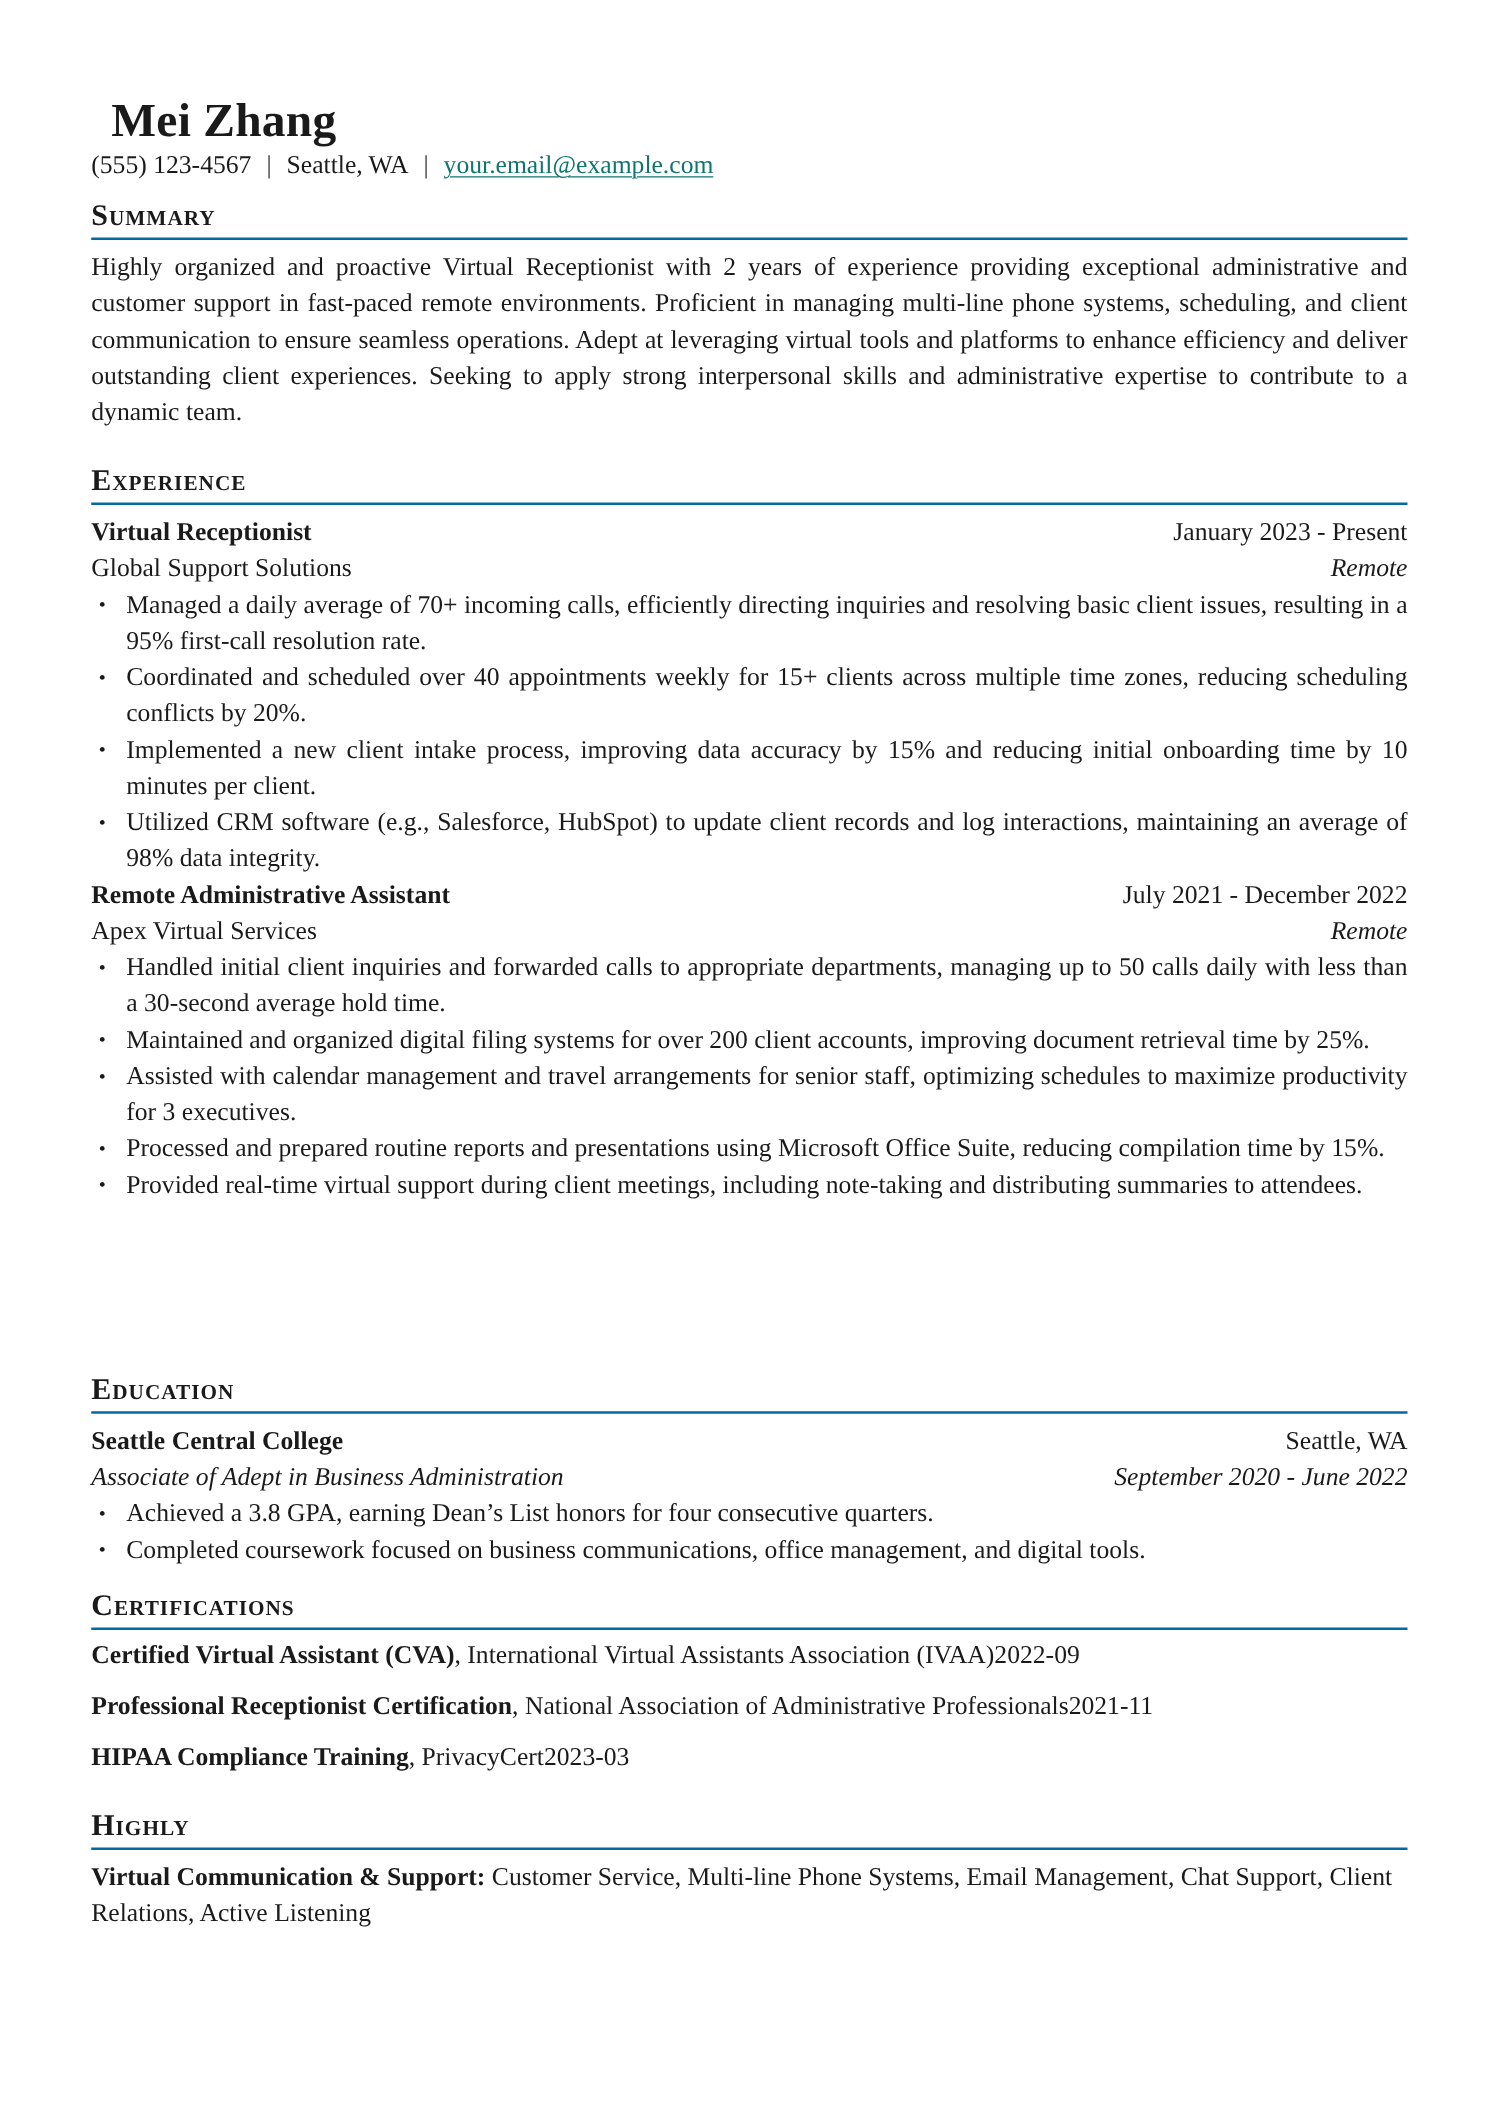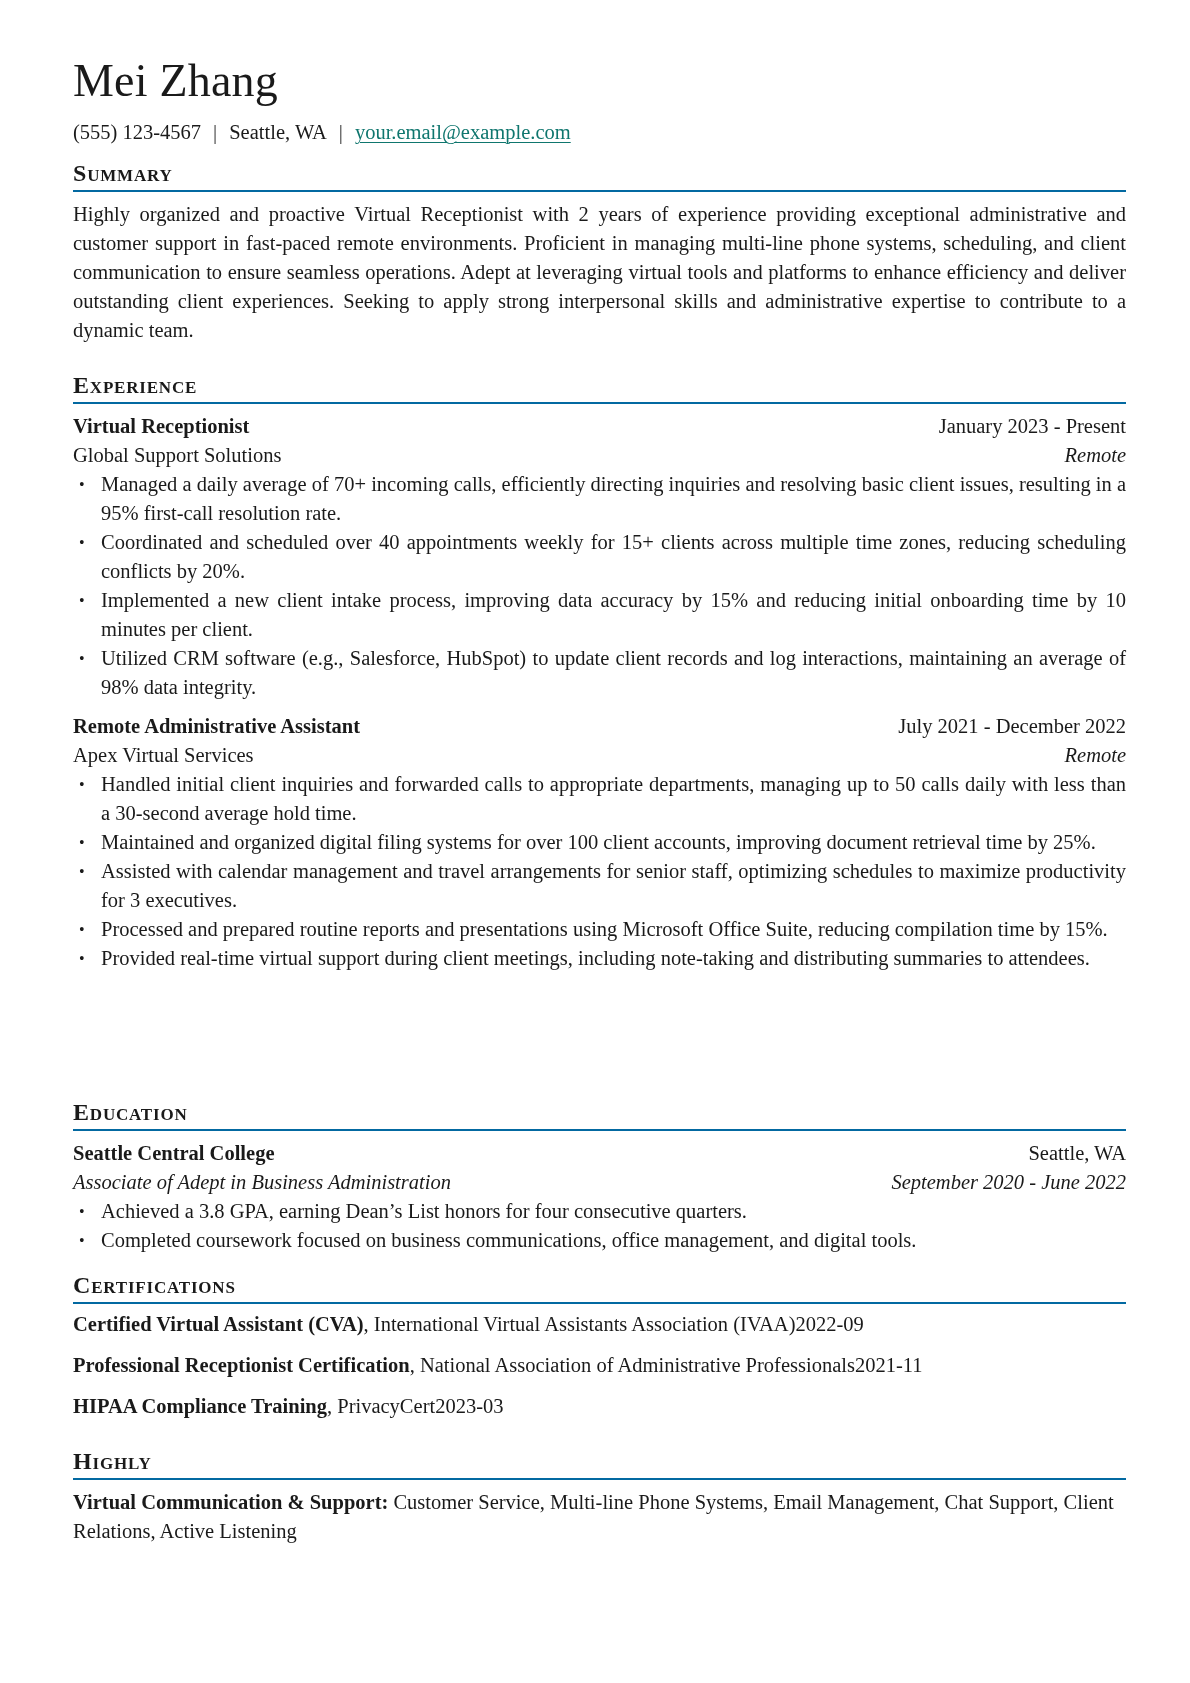--- a/index.html
+++ b/index.html
@@ -18,24 +18,24 @@
     .page {
       position: absolute;
       left: 73px;
       top: 0;
       width: 1053px;
     }
     .name {
       position: absolute;
       top: 58px;
       left: 0;
-      margin: 0;
-      font-family: "Liberation Serif", serif;
-      font-weight: normal;
-      font-size: 46px;
+      margin: 16px;
+      font-family: "Liberation Serif", serif;
+      font-weight: bold;
+      font-size: 38px;
       line-height: 46px;
       letter-spacing: 0.2px;
     }
     .contact {
       position: absolute;
       top: 120px;
       left: 0;
       font-family: "Liberation Serif", serif;
       font-size: 20.5px;
       line-height: 24px;
@@ -100,21 +100,21 @@
       font-size: 20.5px;
       line-height: 29px;
       text-align: justify;
     }
     ul.bullets li .bullet {
       position: absolute;
       left: 6px;
       top: 0;
       font-size: 16px;
     }
-    .job { margin-top: 10px; }
+    .job { }
     .cert-row {
       display: flex;
       align-items: baseline;
       font-family: "Liberation Serif", serif;
       font-size: 20.5px;
       line-height: 29px;
       white-space: nowrap;
       height: 41px;
       padding-top: 6px;
       box-sizing: border-box;
@@ -164,21 +164,21 @@
       <div class="row">
         <span class="bold">Remote Administrative Assistant</span>
         <span>July 2021 - December 2022</span>
       </div>
       <div class="row">
         <span>Apex Virtual Services</span>
         <span class="italic">Remote</span>
       </div>
       <ul class="bullets">
         <li><span class="bullet">•</span><span>Handled initial client inquiries and forwarded calls to appropriate departments, managing up to 50 calls daily with less than a 30-second average hold time.</span></li>
-        <li><span class="bullet">•</span><span>Maintained and organized digital filing systems for over 100 client accounts, improving document retrieval time by 25%.</span></li>
+        <li><span class="bullet">•</span><span>Maintained and organized digital filing systems for over 200 client accounts, improving document retrieval time by 25%.</span></li>
         <li><span class="bullet">•</span><span>Assisted with calendar management and travel arrangements for senior staff, optimizing schedules to maximize productivity for 3 executives.</span></li>
         <li><span class="bullet">•</span><span>Processed and prepared routine reports and presentations using Microsoft Office Suite, reducing compilation time by 15%.</span></li>
         <li><span class="bullet">•</span><span>Provided real-time virtual support during client meetings, including note-taking and distributing summaries to attendees.</span></li>
       </ul>
     </div>
   </div>
 
   <div class="section" style="top:1099px;">
     <h2 class="section-title">Education</h2>
     <div style="margin-top:8px;">

